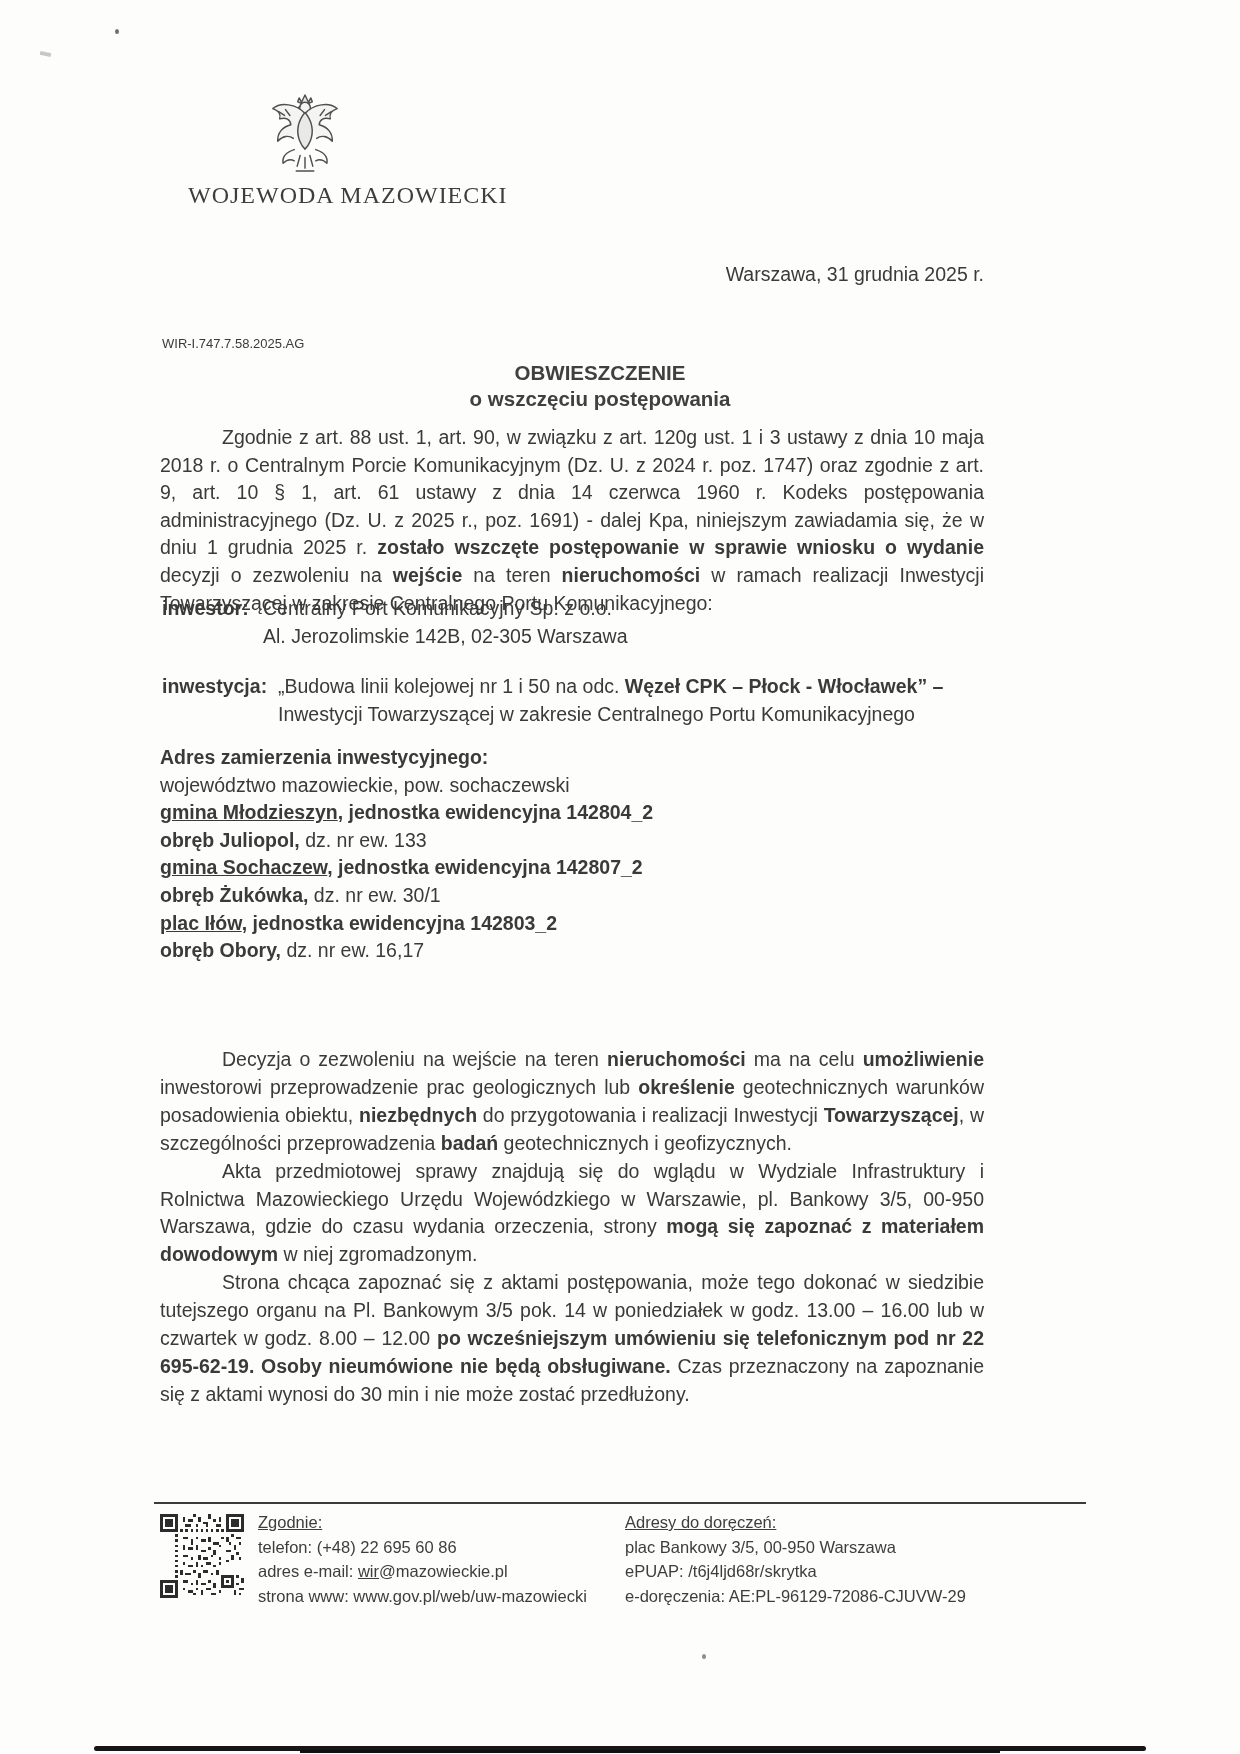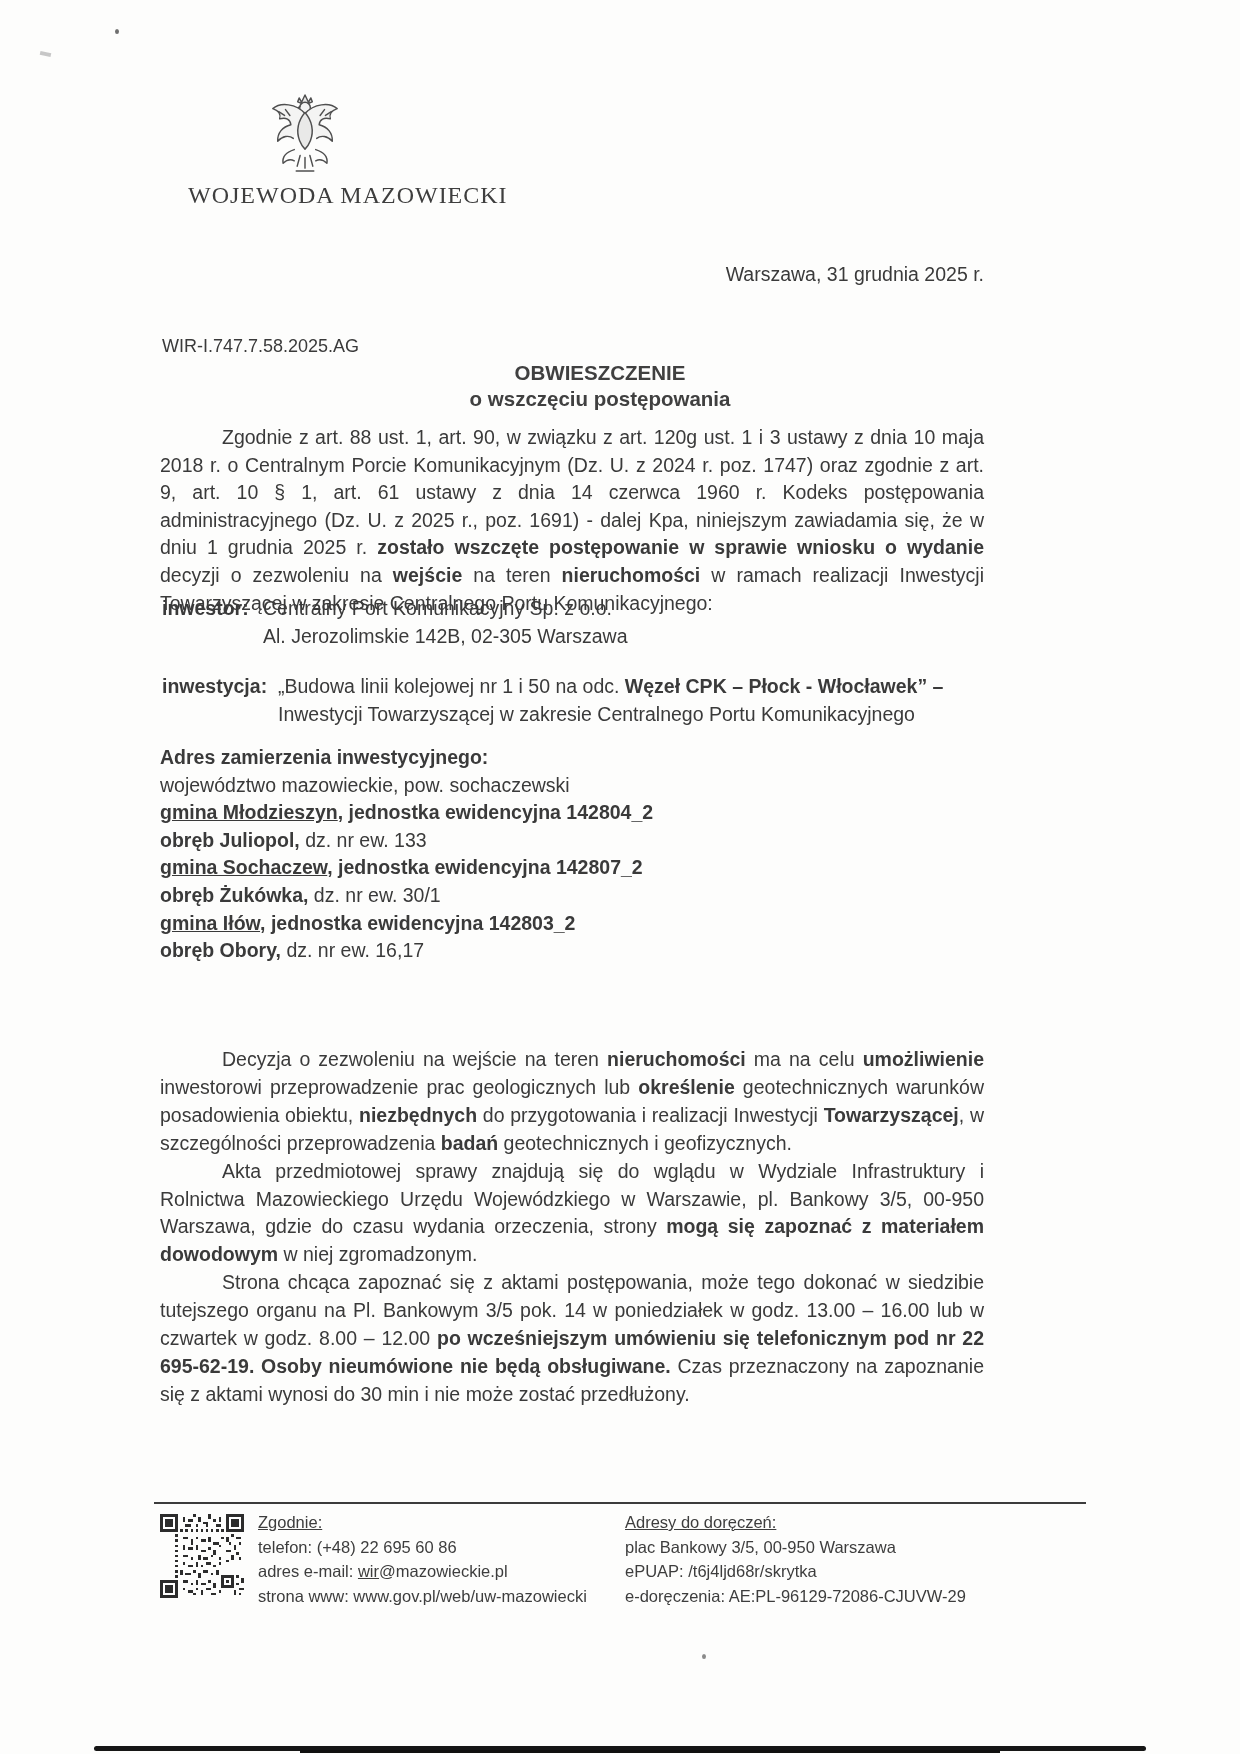--- a/index.html
+++ b/index.html
@@ -9,21 +9,21 @@
   }
   .b{font-weight:bold;}
   .u{text-decoration:underline;}
   
   .emblem{position:absolute;left:266px;top:88px;width:78px;height:92px;}
   .authority{
     position:absolute;left:160px;top:182px;
     font-family:"Liberation Serif", serif;font-size:24px;letter-spacing:1px;color:#3e3e3e;margin-left:28px;
   }
   .dateline{position:absolute;left:160px;top:263px;width:824px;text-align:right;font-size:19.5px;}
-  .reference{position:absolute;left:162px;top:336px;font-size:18px;}
+  .reference{position:absolute;left:162px;top:336px;font-size:13px;}
   .doc-title{
     position:absolute;left:160px;top:360px;width:880px;text-align:center;
     font-size:20.5px;font-weight:bold;line-height:26px;color:#404040;
   }
   .intro{
     position:absolute;left:160px;top:424px;width:824px;
     font-size:19.5px;line-height:27.6px;text-align:justify;text-indent:62px;
   }
   .kv{position:absolute;left:162px;font-size:19.5px;line-height:27.6px;display:flex;}
   .kv .lbl{font-weight:bold;flex:none;}
@@ -108,21 +108,21 @@
     </div>
   </div>
 
   <div class="address-block">
     <div class="address-heading">Adres zamierzenia inwestycyjnego:</div>
     <div><span>województwo mazowieckie, pow. sochaczewski</span></div>
     <div><span class="b u">gmina Młodzieszyn</span><span class="b">, jednostka ewidencyjna 142804_2</span></div>
     <div><span class="b">obręb Juliopol,</span><span> dz. nr ew. 133</span></div>
     <div><span class="b u">gmina Sochaczew</span><span class="b">, jednostka ewidencyjna 142807_2</span></div>
     <div><span class="b">obręb Żukówka,</span><span> dz. nr ew. 30/1</span></div>
-    <div><span class="b u">gmina Iłów</span><span class="b">, jednostka ewidencyjna 142803_2</span></div>
+    <div><span class="b u">plac Iłów</span><span class="b">, jednostka ewidencyjna 142803_2</span></div>
     <div><span class="b">obręb Obory,</span><span> dz. nr ew. 16,17</span></div>
   </div>
 
   <div class="body-text">
     <p><span>Decyzja o zezwoleniu na wejście na teren </span><span class="b">nieruchomości</span><span> ma na celu </span><span class="b">umożliwienie</span><span> inwestorowi przeprowadzenie prac geologicznych lub </span><span class="b">określenie</span><span> geotechnicznych warunków posadowienia obiektu, </span><span class="b">niezbędnych</span><span> do przygotowania i realizacji Inwestycji </span><span class="b">Towarzyszącej</span><span>, w szczególności przeprowadzenia </span><span class="b">badań</span><span> geotechnicznych i geofizycznych.</span></p>
     <p><span>Akta przedmiotowej sprawy znajdują się do wglądu w Wydziale Infrastruktury i Rolnictwa Mazowieckiego Urzędu Wojewódzkiego w Warszawie, pl. Bankowy 3/5, 00-950 Warszawa, gdzie do czasu wydania orzeczenia, strony </span><span class="b">mogą się zapoznać z materiałem dowodowym</span><span> w niej zgromadzonym.</span></p>
     <p><span>Strona chcąca zapoznać się z aktami postępowania, może tego dokonać w siedzibie tutejszego organu na Pl. Bankowym 3/5 pok. 14 w poniedziałek w godz. 13.00 – 16.00 lub w czwartek w godz. 8.00 – 12.00 </span><span class="b">po wcześniejszym umówieniu się telefonicznym pod nr 22 695-62-19. Osoby nieumówione nie będą obsługiwane.</span><span> Czas przeznaczony na zapoznanie się z aktami wynosi do 30 min i nie może zostać przedłużony.</span></p>
   </div>
 
   <div class="footer-rule"></div>

